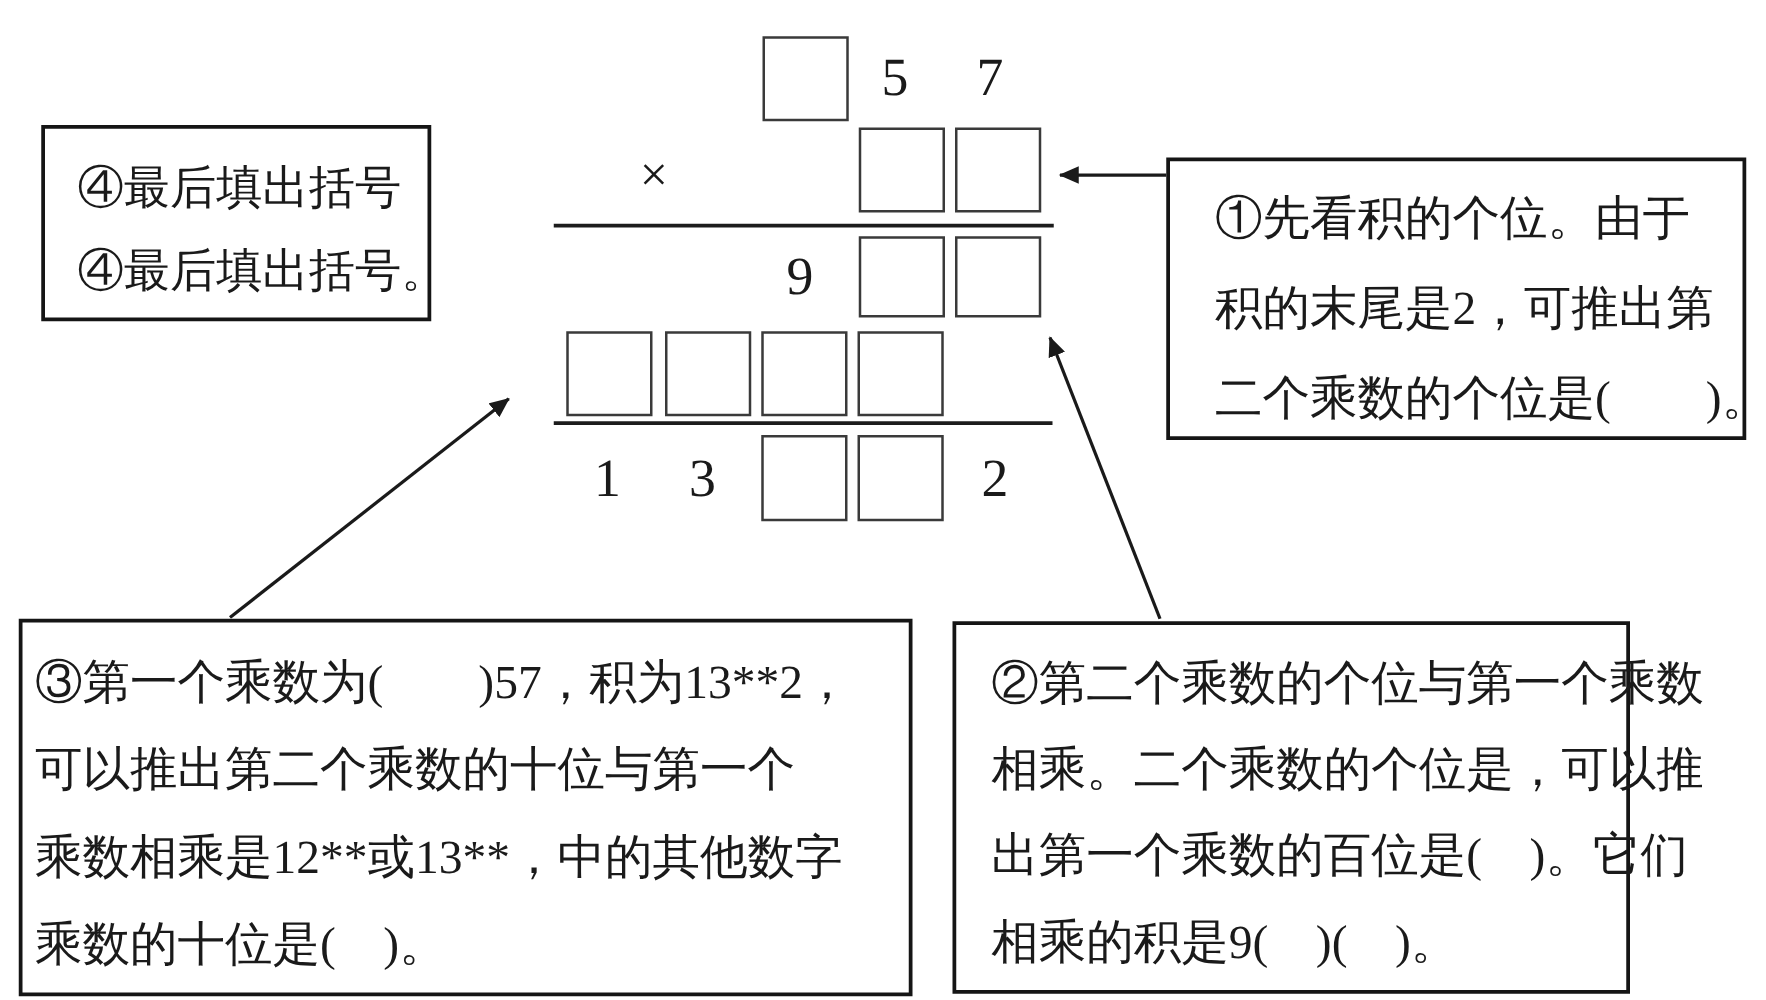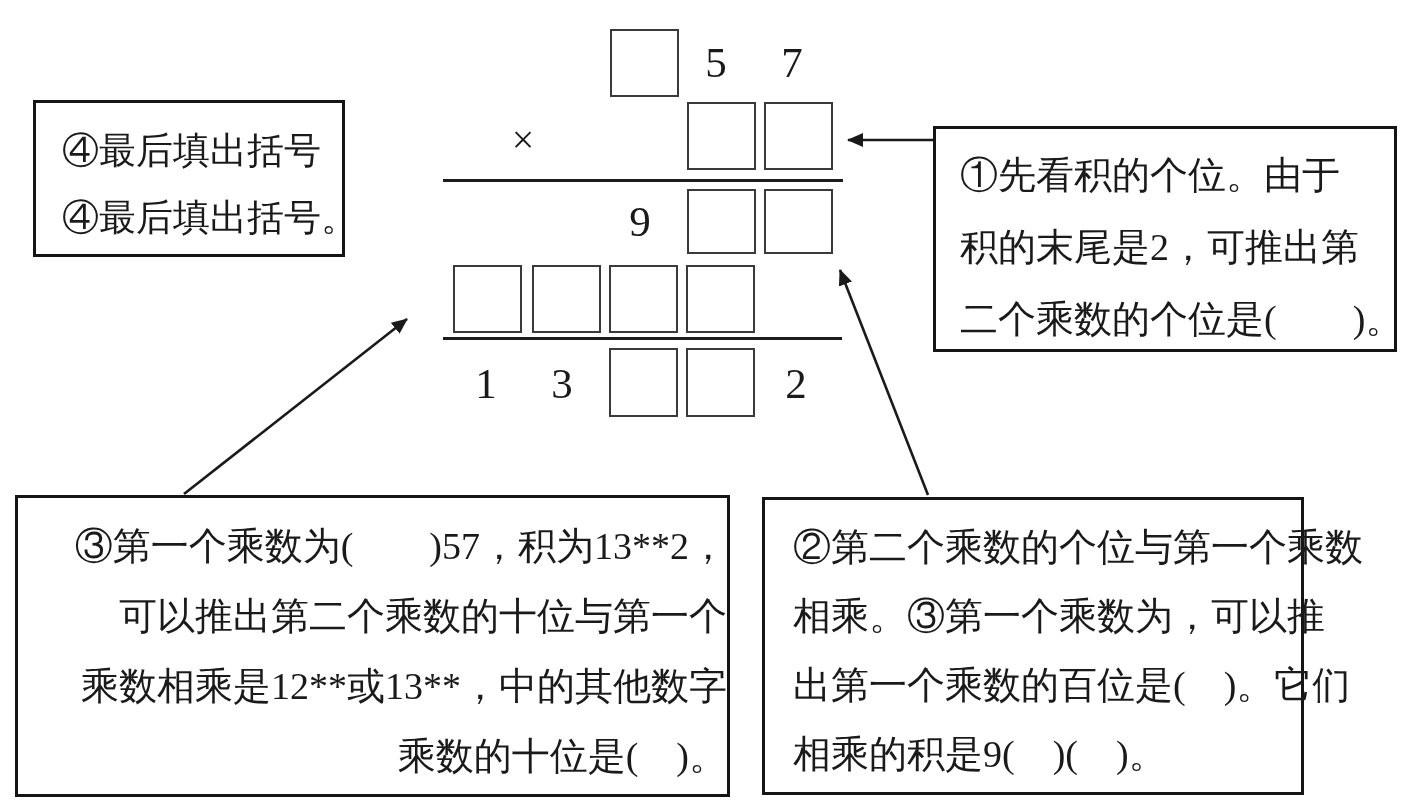--- a/index.html
+++ b/index.html
@@ -19,25 +19,25 @@
     font-size:43px; line-height:44px; font-weight:400;
   }
   
   .rule { position:absolute; height:3px; background:#1c1c1c; }
   
   .callout {
     position:absolute; box-sizing:border-box; border:3px solid #151515;
     background:#ffffff; white-space:nowrap;
   }
   .callout .line { white-space:nowrap; }
-  .callout-1 { left:933px; top:126px; width:464px; height:226px; padding:10px 0 0 24px; font-size:38px; }
+  .callout-1 { left:933px; top:126px; width:464px; height:226px; padding:10px 0 0 36px; font-size:38px; }
   .callout-1 .line { line-height:72px; }
   .callout-2 { left:762px; top:497px; width:542px; height:298px; padding:13px 0 0 28px; font-size:38px; }
   .callout-2 .line { line-height:69px; }
-  .callout-3 { left:15px;  top:495px; width:715px; height:302px; padding:13px 0 0 32px; font-size:38px;text-align:right; }
+  .callout-3 { left:15px;  top:495px; width:715px; height:302px; padding:13px 0 0 10px; font-size:38px; }
   .callout-3 .line { line-height:70px; }
   .callout-4 { left:33px;  top:100px; width:312px; height:157px; padding:14px 0 0 26px; font-size:37px; }
   .callout-4 .line { line-height:67px; }
   .arrow-layer { position:absolute; left:0; top:0; width:1413px; height:800px; pointer-events:none; }
 </style>
 </head>
 <body>
 
 <div class="canvas">
 
@@ -80,21 +80,21 @@
   </svg>
 
   <div class="callout callout-1">
     <div class="line">①先看积的个位。由于</div>
     <div class="line">积的末尾是2，可推出第</div>
     <div class="line">二个乘数的个位是(　　)。</div>
   </div>
 
   <div class="callout callout-2">
     <div class="line">②第二个乘数的个位与第一个乘数</div>
-    <div class="line">相乘。③第一个乘数为，可以推</div>
+    <div class="line">相乘。二个乘数的个位是，可以推</div>
     <div class="line">出第一个乘数的百位是(　)。它们</div>
     <div class="line">相乘的积是9(　)(　)。</div>
   </div>
 
   <div class="callout callout-3">
     <div class="line">③第一个乘数为(　　)57，积为13**2，</div>
     <div class="line">可以推出第二个乘数的十位与第一个</div>
     <div class="line">乘数相乘是12**或13**，中的其他数字</div>
     <div class="line">乘数的十位是(　)。</div>
   </div>

